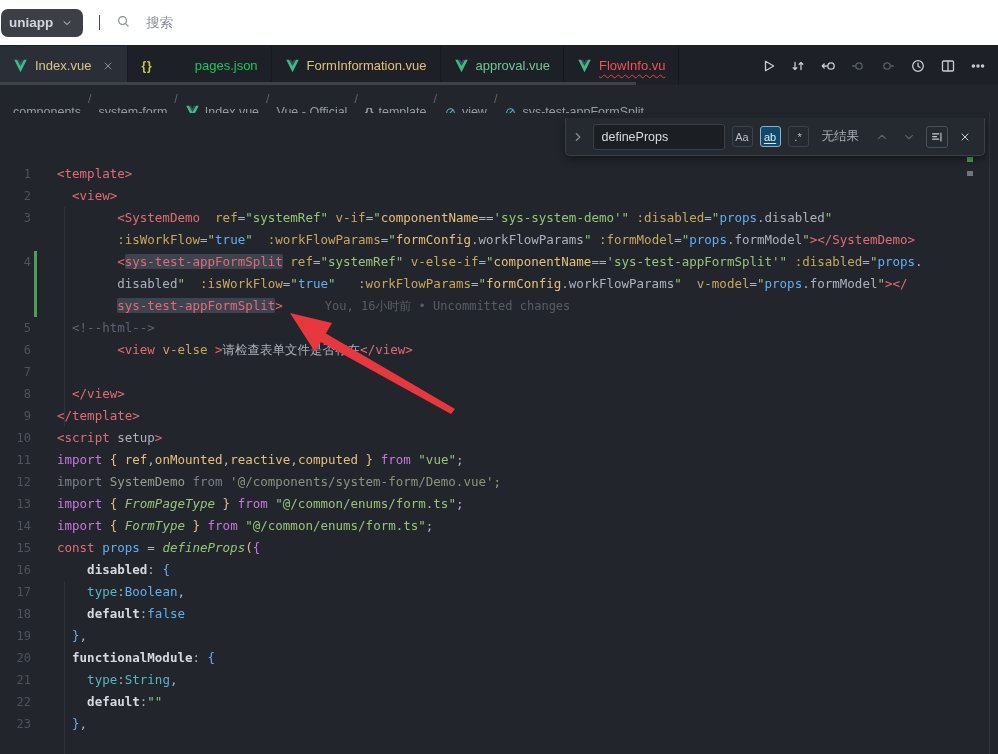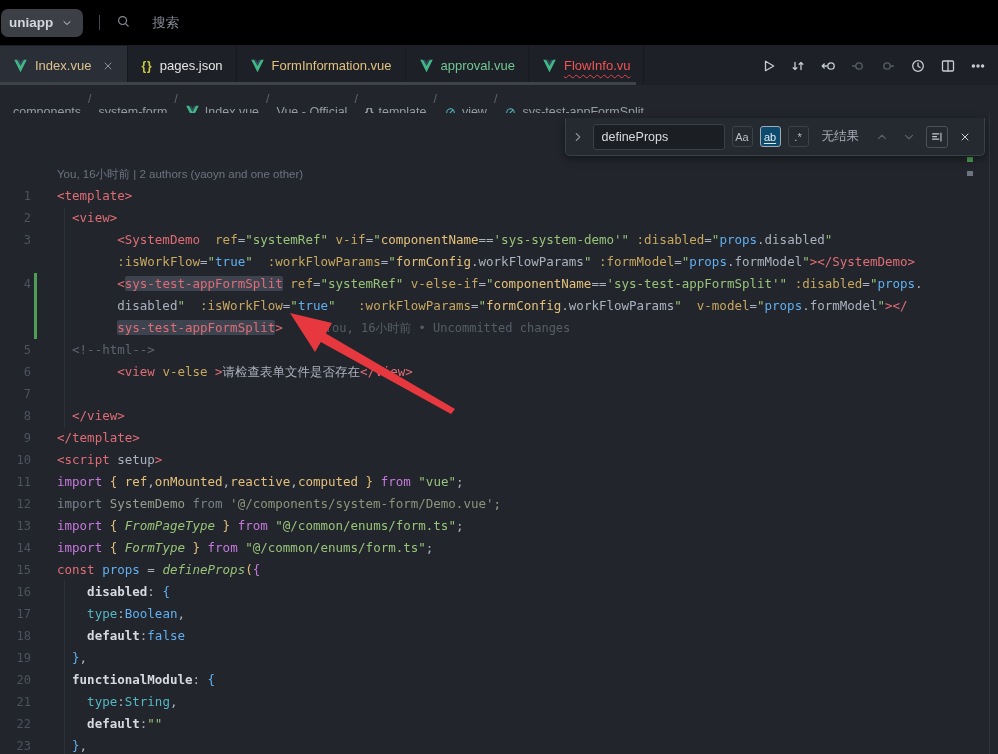--- a/index.html
+++ b/index.html
@@ -1,28 +1,28 @@
 <!DOCTYPE html>
 <html><head>
 <meta charset="utf-8">
 <style>
   * { margin:0; padding:0; box-sizing:border-box; }
   html,body { width:998px; height:754px; overflow:hidden; background:#22262c;
     font-family:"Liberation Sans","DejaVu Sans",sans-serif; }
   .app { position:relative; width:998px; height:754px; background:#22262c; }
 
   
-  .titlebar { height:46px; background:#000000; border-bottom:1px solid #1b1e22;
+  .titlebar { height:46px; background:#ffffff; border-bottom:1px solid #1b1e22;
     display:flex; align-items:center; }
   .remote-pill { display:flex; align-items:center; gap:8px; background:#3c4046;
     color:#d3d6db; font-size:13.5px; font-weight:700; height:28px; padding:0 10px 0 8px;
     border-radius:7px; margin-left:1px; }
   .pill-chev svg { display:block; }
   .tb-divider { width:1px; height:15px; background:#42474e; margin:0 16px 0 16px; }
-  .tb-search { display:flex; align-items:center; gap:21px; color:#858b95; font-size:13.5px; }
+  .tb-search { display:flex; align-items:center; gap:15px; color:#858b95; font-size:13.5px; }
 
   
   .tabbar { position:relative; height:39px; background:#1d2127; display:flex; align-items:stretch; }
   .tabs { display:flex; align-items:stretch; flex:1; min-width:0; overflow:hidden; }
   .tab { display:flex; align-items:center; gap:7px; padding:0 13px; font-size:13px;
     border-right:1px solid #16191d; color:#9aa1ab; white-space:nowrap; cursor:pointer; }
   .tab.active { background:#2a2e36; }
   .tab .ticon { display:flex; align-items:center; }
   .tab .tclose { margin-left:4px; display:flex; align-items:center; opacity:.9; }
   .tab.preview .tlabel { font-style:italic; }
@@ -130,21 +130,21 @@
           <span class="tclose">
             <svg width="12" height="12" viewBox="0 0 16 16" fill="none" stroke="currentColor" stroke-width="1.3" stroke-linecap="round" stroke-linejoin="round">
               <path d="M4 4l8 8M12 4l-8 8"></path>
             </svg>
           </span>
         </div>
         <div class="tab">
           <span class="ticon">
             <span class="json-glyph">{}</span>
           </span>
-          <span class="tlabel" style="color: #e5e5e5;">pages.json</span>
+          <span class="tlabel" style="color: #22c55e; margin-left: 35px;">pages.json</span>
         </div>
         <div class="tab">
           <span class="ticon">
             <svg width="15" height="14" viewBox="0 0 24 22">
               <path fill="#41b883" d="M2 1h4.6L12 10.2 17.4 1H22L12 21z"></path>
               <path fill="#35495e" d="M6.6 1h3.2L12 4.9 14.2 1h3.2L12 10.8z"></path>
             </svg>
           </span>
           <span class="tlabel" style="color: rgb(226, 192, 124);">FormInformation.vue</span>
         </div>
@@ -305,21 +305,20 @@
           </svg>
         </div>
       <div class="close-btn">
           <svg width="12" height="12" viewBox="0 0 16 16" fill="none" stroke="currentColor" stroke-width="1.3" stroke-linecap="round" stroke-linejoin="round">
             <path d="M4 4l8 8M12 4l-8 8"></path>
           </svg>
         </div>
     </div>
 
     <div class="code" id="code-lines">
-        <div class="crow"><span class="gut"></span><span class="ct"><span class="tk-bl">You, 16小时前 | 2 authors (yaoyn and one other)</span></span></div>
         <div class="crow"><span class="gut">1</span><span class="ct"><span class="tk-t">&lt;template&gt;</span></span></div>
         <div class="crow"><span class="gut">2</span><span class="ct"><span class="tk-p">  </span><span class="tk-t">&lt;view&gt;</span></span></div>
         <div class="crow"><span class="gut">3</span><span class="ct"><span class="tk-p">        </span><span class="tk-t">&lt;SystemDemo</span><span class="tk-p">  </span><span class="tk-a">ref</span><span class="tk-p">=</span><span class="tk-s">"systemRef"</span><span class="tk-p"> </span><span class="tk-a">v-if</span><span class="tk-p">=</span><span class="tk-s">"</span><span class="tk-y">componentName</span><span class="tk-p">==</span><span class="tk-s">'sys-system-demo'"</span><span class="tk-p"> </span><span class="tk-a">:disabled</span><span class="tk-p">=</span><span class="tk-s">"</span><span class="tk-b">props</span><span class="tk-p">.disabled</span><span class="tk-s">"</span></span></div>
         <div class="crow"><span class="gut"></span><span class="ct"><span class="tk-p">        </span><span class="tk-a">:isWorkFlow</span><span class="tk-p">=</span><span class="tk-s">"</span><span class="tk-b">true</span><span class="tk-s">"</span><span class="tk-p">  </span><span class="tk-a">:workFlowParams</span><span class="tk-p">=</span><span class="tk-s">"</span><span class="tk-y">formConfig</span><span class="tk-p">.workFlowParams</span><span class="tk-s">"</span><span class="tk-p"> </span><span class="tk-a">:formModel</span><span class="tk-p">=</span><span class="tk-s">"</span><span class="tk-b">props</span><span class="tk-p">.formModel</span><span class="tk-s">"</span><span class="tk-t">&gt;&lt;/SystemDemo&gt;</span></span></div>
         <div class="crow"><span class="gut">4</span><span class="modbar"></span><span class="ct"><span class="tk-p">        </span><span class="tk-t">&lt;</span><span class="tk-th">sys-test-appFormSplit</span><span class="tk-p"> </span><span class="tk-a">ref</span><span class="tk-p">=</span><span class="tk-s">"systemRef"</span><span class="tk-p"> </span><span class="tk-a">v-else-if</span><span class="tk-p">=</span><span class="tk-s">"</span><span class="tk-y">componentName</span><span class="tk-p">==</span><span class="tk-s">'sys-test-appFormSplit'"</span><span class="tk-p"> </span><span class="tk-a">:disabled</span><span class="tk-p">=</span><span class="tk-s">"</span><span class="tk-b">props</span><span class="tk-p">.</span></span></div>
         <div class="crow"><span class="gut"></span><span class="modbar"></span><span class="ct"><span class="tk-p">        disabled</span><span class="tk-s">"</span><span class="tk-p">  </span><span class="tk-a">:isWorkFlow</span><span class="tk-p">=</span><span class="tk-s">"</span><span class="tk-b">true</span><span class="tk-s">"</span><span class="tk-p">   </span><span class="tk-a">:workFlowParams</span><span class="tk-p">=</span><span class="tk-s">"</span><span class="tk-y">formConfig</span><span class="tk-p">.workFlowParams</span><span class="tk-s">"</span><span class="tk-p">  </span><span class="tk-a">v-model</span><span class="tk-p">=</span><span class="tk-s">"</span><span class="tk-b">props</span><span class="tk-p">.formModel</span><span class="tk-s">"</span><span class="tk-t">&gt;&lt;/</span></span></div>
         <div class="crow"><span class="gut"></span><span class="modbar"></span><span class="ct"><span class="tk-p">        </span><span class="tk-th">sys-test-appFormSplit</span><span class="tk-t">&gt;</span><span class="inline-blame">You, 16小时前 • Uncommitted changes</span></span></div>
         <div class="crow"><span class="gut">5</span><span class="ct"><span class="tk-p">  </span><span class="tk-g">&lt;!--html--&gt;</span></span></div>
         <div class="crow"><span class="gut">6</span><span class="ct"><span class="tk-p">        </span><span class="tk-t">&lt;view</span><span class="tk-p"> </span><span class="tk-a">v-else</span><span class="tk-p"> </span><span class="tk-t">&gt;</span><span class="tk-p">请检查表单文件是否存在</span><span class="tk-t">&lt;/view&gt;</span></span></div>
         <div class="crow"><span class="gut">7</span><span class="ct"></span></div>

